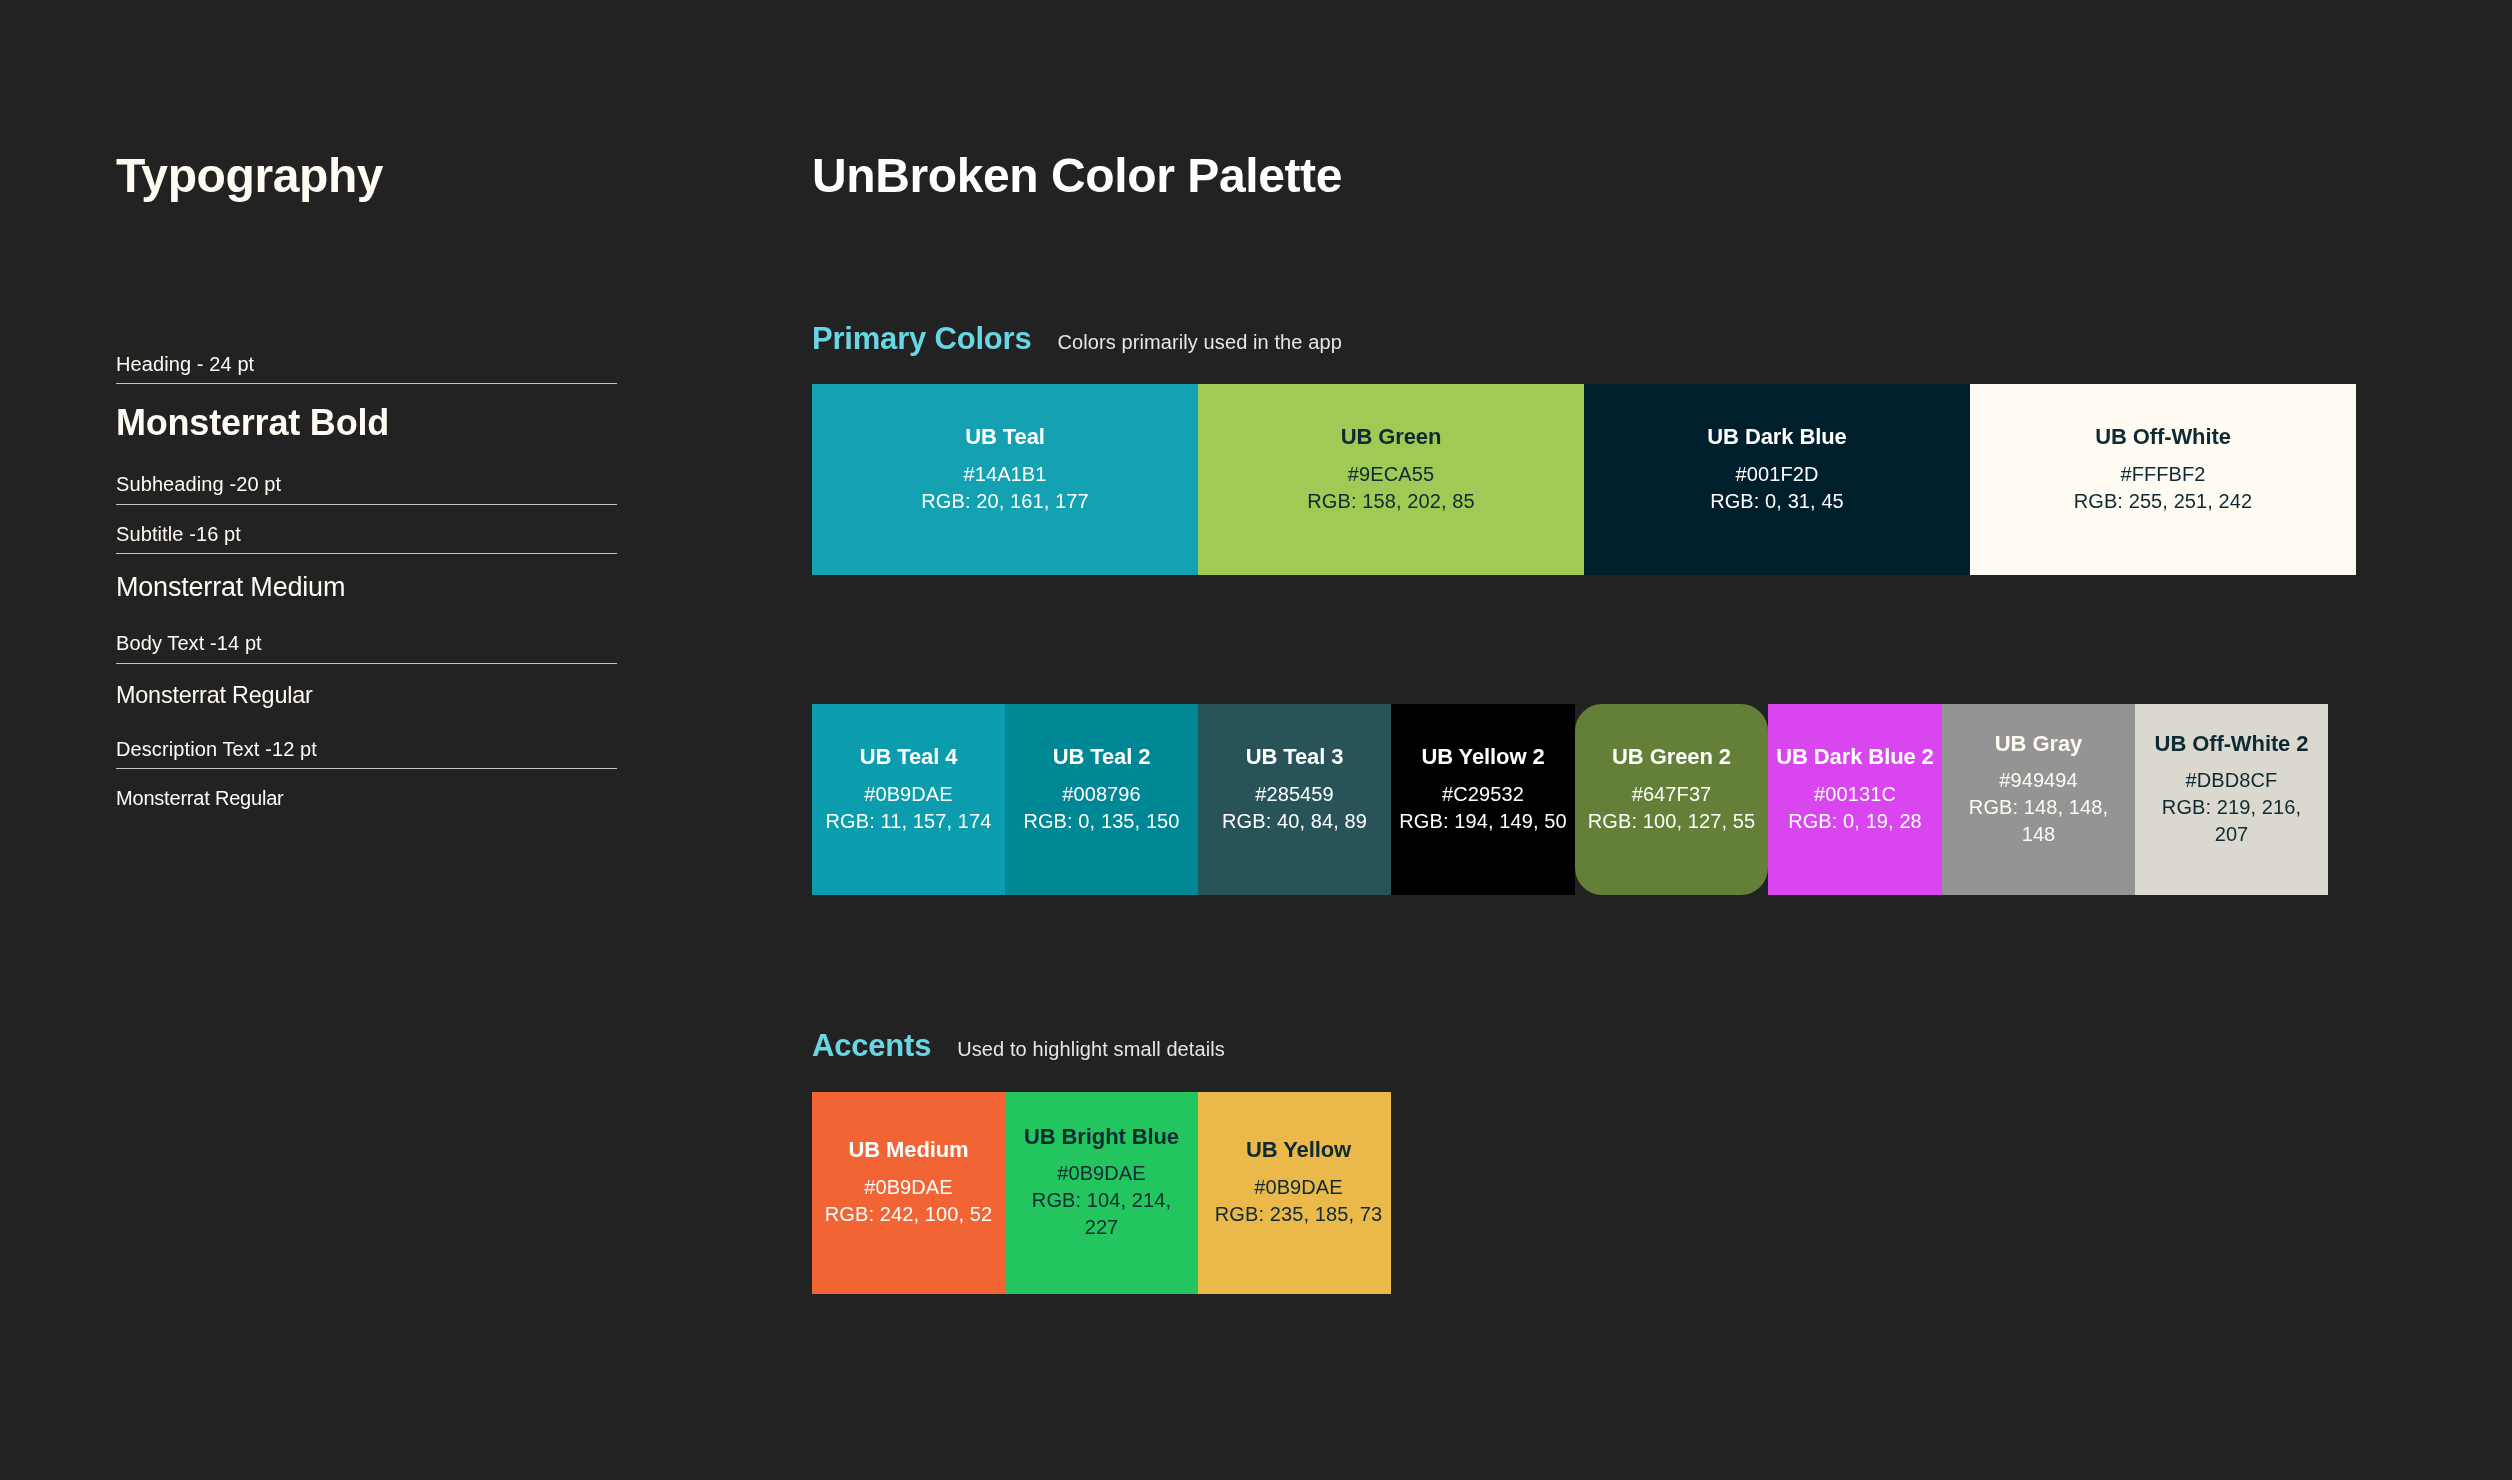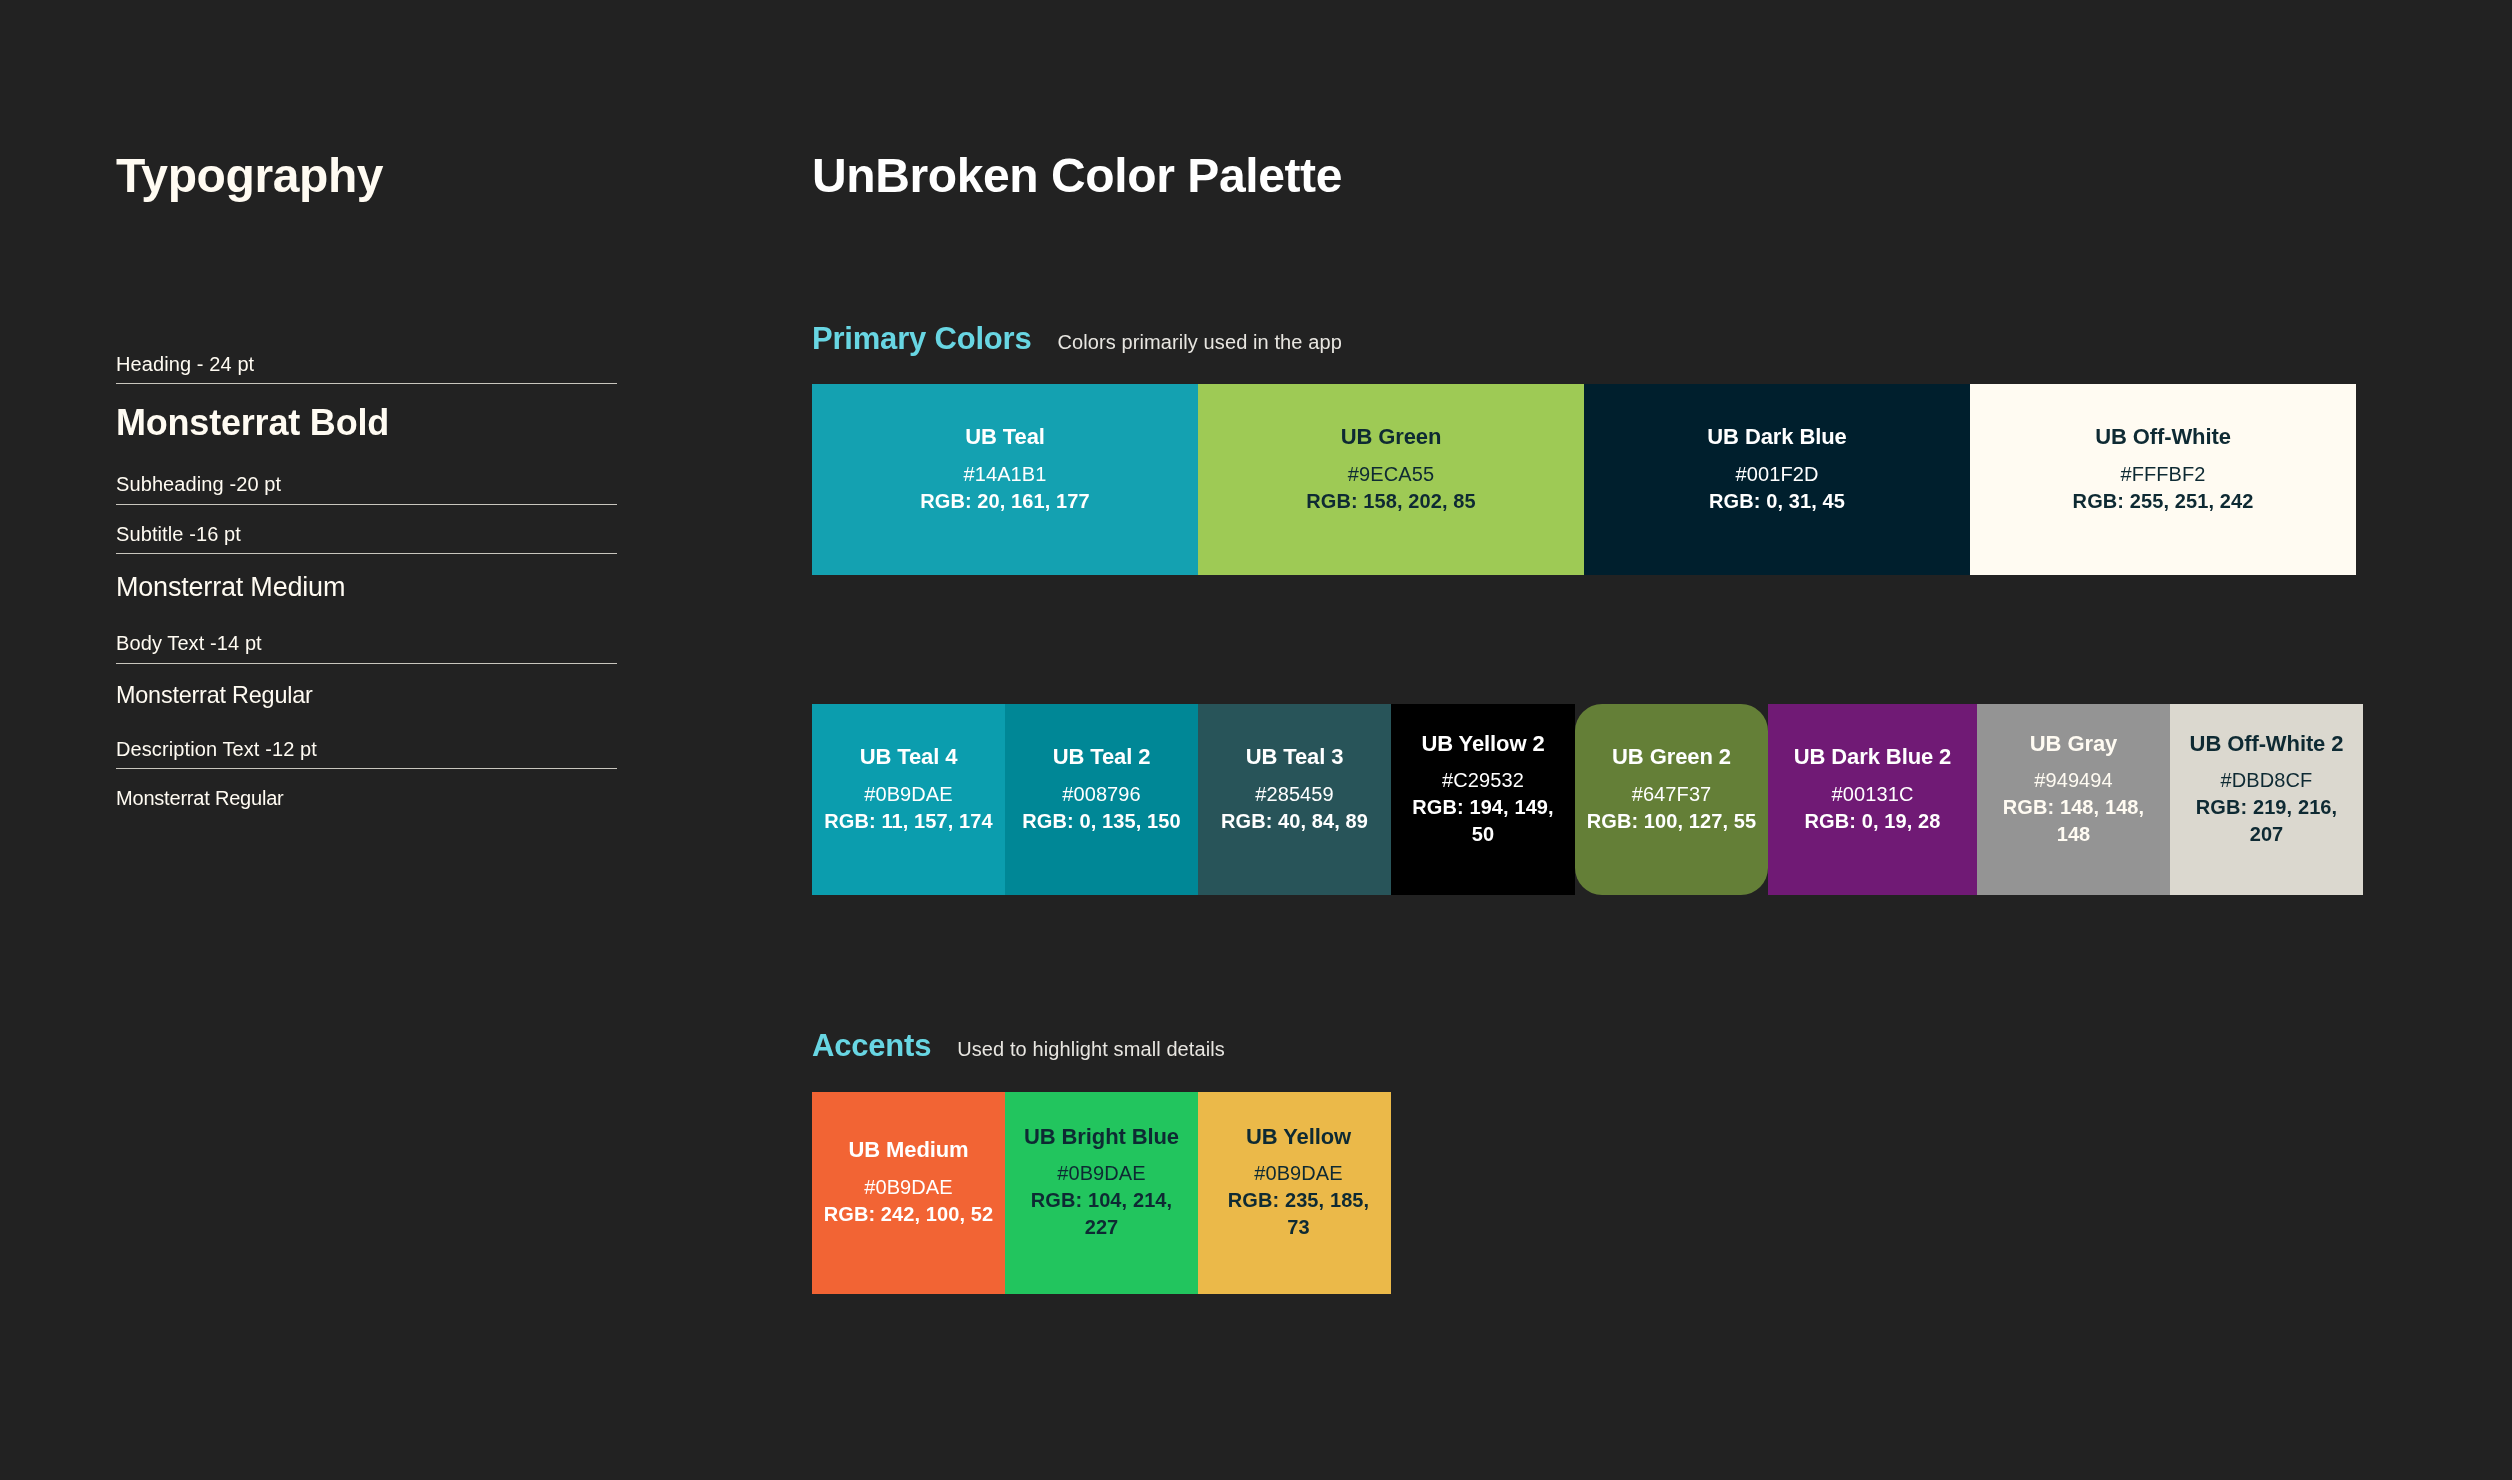--- a/index.html
+++ b/index.html
@@ -138,21 +138,21 @@
 
   .swatch-hex {
     font-size: 20px;
     font-weight: 400;
     line-height: 1.35;
     letter-spacing: 0.1px;
   }
 
   .swatch-rgb {
     font-size: 20px;
-    font-weight: 700;
+    font-weight: 400;
     line-height: 1.35;
     letter-spacing: 0.1px;
   }
 
   
   #primary-row   .swatch { height: 191px; }
   #secondary-row .swatch { height: 191px; }
   #accents-row   .swatch { height: 202px; }
 
   
@@ -241,21 +241,21 @@
             <div class="swatch" style="background: #000000; color: rgb(255, 255, 255); width: 184px;">
               <div class="swatch-name">UB Yellow 2</div>
               <div class="swatch-hex">#C29532</div>
               <div class="swatch-rgb">RGB: 194, 149, 50</div>
             </div>
             <div class="swatch" style="background: rgb(100, 127, 55); color: rgb(255, 255, 255); width: 193px; border-radius: 27px;">
               <div class="swatch-name">UB Green 2</div>
               <div class="swatch-hex">#647F37</div>
               <div class="swatch-rgb">RGB: 100, 127, 55</div>
             </div>
-            <div class="swatch" style="background: #701a75; color: rgb(255, 255, 255); width: 209px;">
+            <div class="swatch" style="background: #d946ef; color: rgb(255, 255, 255); width: 174px;">
               <div class="swatch-name">UB Dark Blue 2</div>
               <div class="swatch-hex">#00131C</div>
               <div class="swatch-rgb">RGB: 0, 19, 28</div>
             </div>
             <div class="swatch" style="background: rgb(148, 148, 148); color: rgb(255, 251, 242); width: 193px;">
               <div class="swatch-name">UB Gray</div>
               <div class="swatch-hex">#949494</div>
               <div class="swatch-rgb">RGB: 148, 148, 148</div>
             </div>
             <div class="swatch" style="background: rgb(219, 216, 207); color: rgb(14, 42, 51); width: 193px;">

